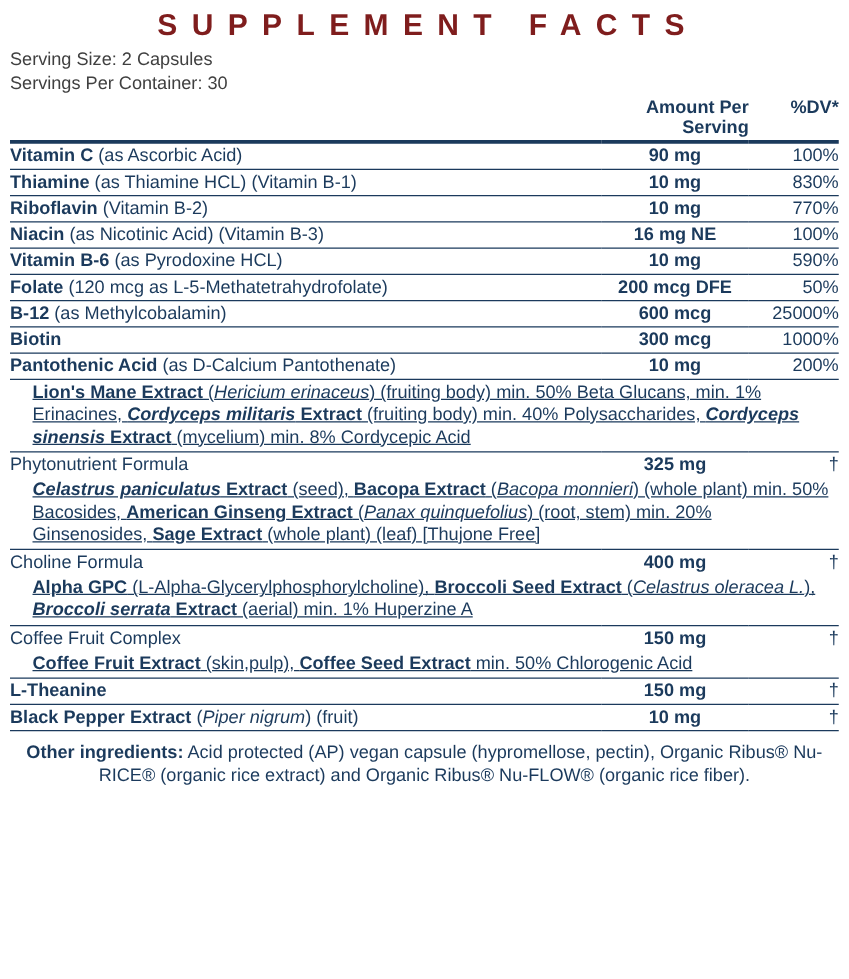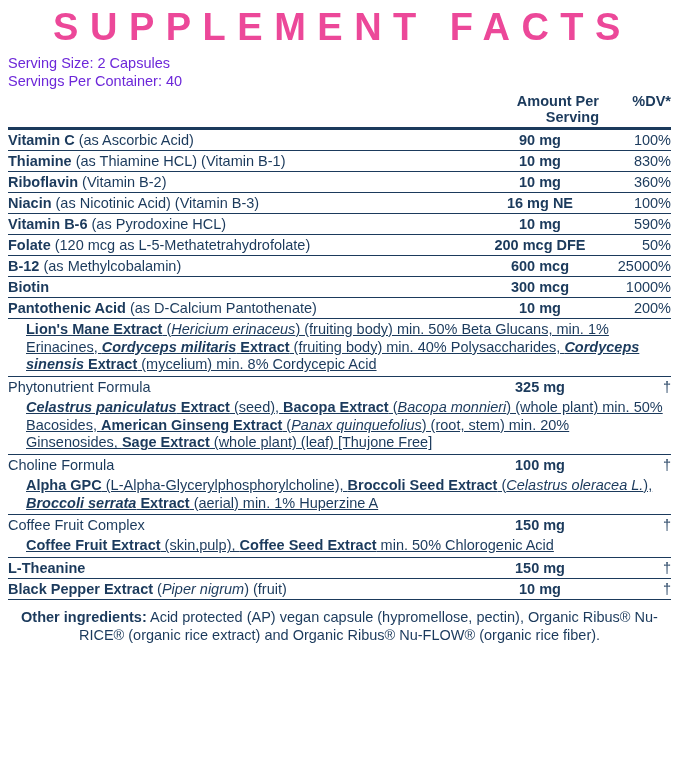--- a/index.html
+++ b/index.html
@@ -13,34 +13,34 @@
     font-family: "Liberation Sans", sans-serif;
     color: #1b3a5c;
     -webkit-font-smoothing: antialiased;
   }
   .panel {
     box-sizing: border-box;
     width: 679px;
     padding: 6px 8px 0 8px;
   }
   .title {
-    font-size: 38px;
+    font-size: 24px;
     font-weight: bold;
     letter-spacing: 11.5px;
-    color: #ec4899;
+    color: #7f1d1d;
     text-align: center;
     white-space: nowrap;
     line-height: 1.05;
     margin: 2px 0 6px 0;
     padding-left: 6px;
   }
   .serving-line {
     font-size: 14.5px;
     line-height: 1.28;
-    color: #6d28d9;
+    color: #404040;
   }
   table.facts {
     width: 100%;
     border-collapse: collapse;
     margin-top: 0;
     font-size: 14.5px;
   }
   table.facts td, table.facts th {
     padding: 2px 0 2px 0;
     vertical-align: top;
@@ -99,21 +99,21 @@
   .footer b { font-weight: bold; }
 </style>
 </head>
 <body>
 
 <div class="panel">
 
   <div class="title">SUPPLEMENT FACTS</div>
 
   <div class="serving-line">Serving Size: 2 Capsules</div>
-  <div class="serving-line">Servings Per Container: 40</div>
+  <div class="serving-line">Servings Per Container: 30</div>
 
   <table class="facts">
     <colgroup>
       <col>
       <col class="col-amt">
       <col class="col-dv">
     </colgroup>
     <tbody>
       <tr class="hdr">
         <td></td>
@@ -127,21 +127,21 @@
         <td class="dv">100%</td>
       </tr>
       <tr class="row">
         <td class="nm"><b>Thiamine</b><span> (as Thiamine HCL) (Vitamin B-1)</span></td>
         <td class="amt">10 mg</td>
         <td class="dv">830%</td>
       </tr>
       <tr class="row">
         <td class="nm"><b>Riboflavin</b><span> (Vitamin B-2)</span></td>
         <td class="amt">10 mg</td>
-        <td class="dv">360%</td>
+        <td class="dv">770%</td>
       </tr>
       <tr class="row">
         <td class="nm"><b>Niacin</b><span> (as Nicotinic Acid) (Vitamin B-3)</span></td>
         <td class="amt">16 mg NE</td>
         <td class="dv">100%</td>
       </tr>
       <tr class="row">
         <td class="nm"><b>Vitamin B-6</b><span> (as Pyrodoxine HCL)</span></td>
         <td class="amt">10 mg</td>
         <td class="dv">590%</td>
@@ -175,21 +175,21 @@
         <td class="nm">Phytonutrient Formula</td>
         <td class="amt">325 mg</td>
         <td class="dv dagger">†</td>
       </tr>
       <tr class="sub">
         <td class="desc" colspan="3"><b><i>Celastrus paniculatus</i> Extract</b> (seed), <b>Bacopa Extract</b> (<i>Bacopa monnieri</i>) (whole plant) min. 50% Bacosides, <b>American Ginseng Extract</b> (<i>Panax quinquefolius</i>) (root, stem) min. 20% Ginsenosides, <b>Sage Extract</b> (whole plant) (leaf) [Thujone Free]</td>
       </tr>
 
       <tr class="row noline">
         <td class="nm">Choline Formula</td>
-        <td class="amt">100 mg</td>
+        <td class="amt">400 mg</td>
         <td class="dv dagger">†</td>
       </tr>
       <tr class="sub">
         <td class="desc" colspan="3"><b>Alpha GPC</b> (L-Alpha-Glycerylphosphorylcholine), <b>Broccoli Seed Extract</b> (<i>Celastrus oleracea L.</i>), <b><i>Broccoli serrata</i> Extract</b> (aerial) min. 1% Huperzine A</td>
       </tr>
 
       <tr class="row noline">
         <td class="nm">Coffee Fruit Complex</td>
         <td class="amt">150 mg</td>
         <td class="dv dagger">†</td>

